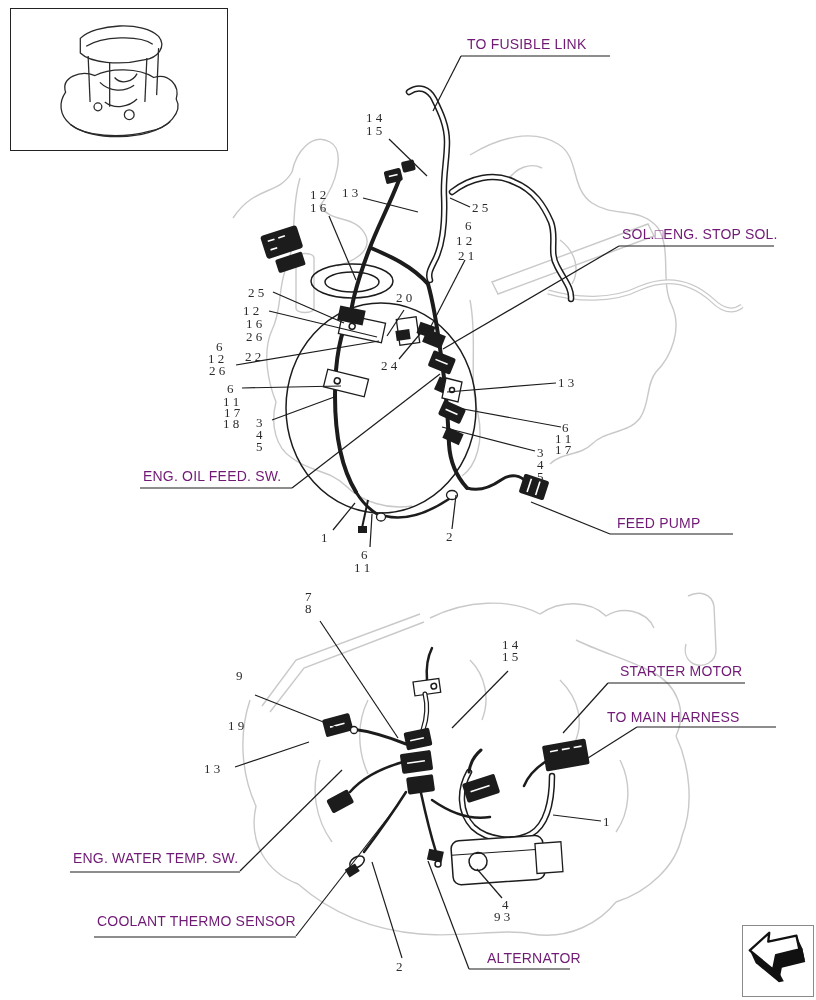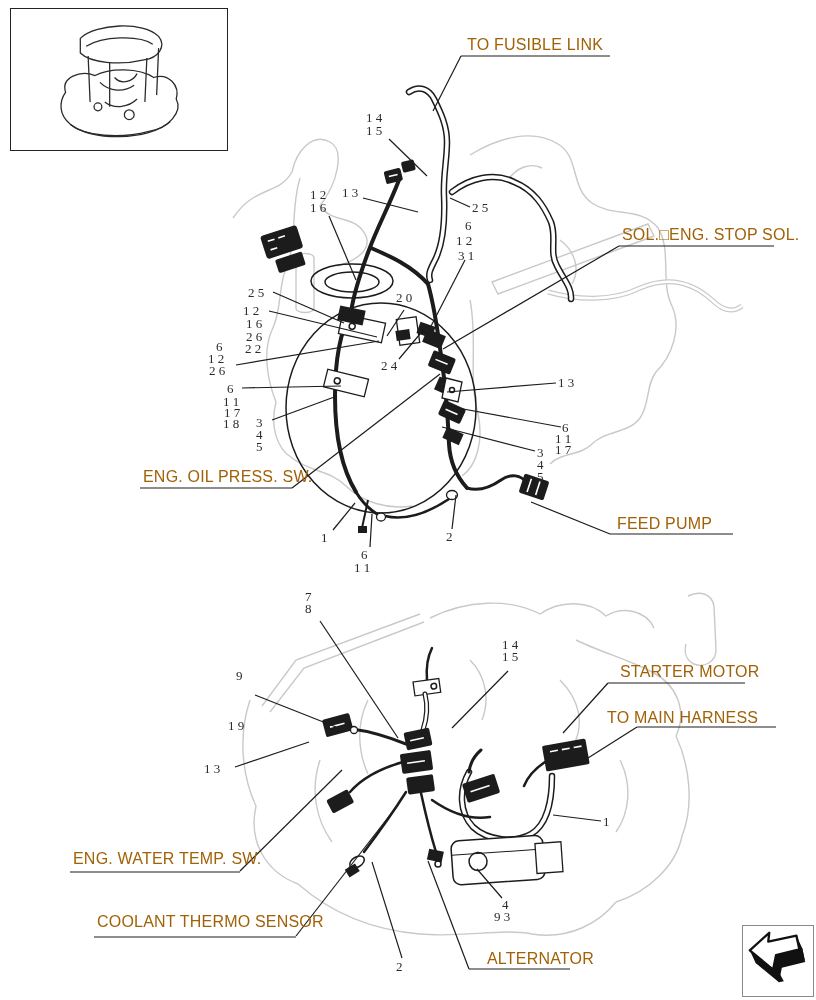--- a/index.html
+++ b/index.html
@@ -1,19 +1,19 @@
 <!DOCTYPE html>
 <html><head>
 <meta charset="utf-8">
 <style>
   html,body{margin:0;padding:0;background:#ffffff;}
   .page{position:relative;width:816px;height:1000px;background:#ffffff;overflow:hidden;
         font-family:"Liberation Sans",sans-serif;}
   .lineart{position:absolute;left:0;top:0;}
-  .lbl{position:absolute;font-size:16px;color:#a16207;letter-spacing:0.2px;white-space:pre;}
+  .lbl{position:absolute;font-size:14px;color:#701a75;letter-spacing:0.2px;white-space:pre;}
   .num{position:absolute;font-family:Liberation Serif, serif;font-size:13px;color:#2b2b2b;white-space:pre;}
   .thumb-box{position:absolute;left:10px;top:8px;width:216px;height:141px;border:1.5px solid #222;background:#fff;}
   .corner-box{position:absolute;left:742px;top:925px;width:70px;height:70px;border:1px solid #8a8a8a;background:#fff;}
   .ghost{stroke:#c9c9c9;fill:none;stroke-width:1.4;}
   .ghost-tube{stroke:#c9c9c9;fill:none;stroke-width:5;}
   .ghost-tube-core{stroke:#ffffff;fill:none;stroke-width:2.6;}
   .ink{stroke:#1c1c1c;fill:none;stroke-width:1.5;}
   .wire3{stroke:#1c1c1c;fill:none;stroke-width:3;stroke-linecap:round;}
   .wire4{stroke:#1c1c1c;fill:none;stroke-width:4;stroke-linecap:round;}
   .wire25{stroke:#1c1c1c;fill:none;stroke-width:2.5;stroke-linecap:round;}
@@ -268,43 +268,43 @@
       <path d="M7,25 L27,7 L26,16 L55,10 L58,24 L34,30 L31,45 Z" transform="translate(6,13)" fill="#111"></path>
       <polygon points="7,25 13,38 31,45 25,32" fill="#111"></polygon>
       <polygon points="31,45 37,58 42,57 34,42" fill="#111"></polygon>
       <polygon points="55,10 61,23 64,37 58,24" fill="#111"></polygon>
       <path d="M7,25 L27,7 L26,16 L55,10 L58,24 L34,30 L31,45 Z" fill="#ffffff" stroke="#111" stroke-width="2.4" stroke-linejoin="round"></path>
     </svg>
   </div>
 
   <div class="lbl" style="left:467px;top:36px">TO FUSIBLE LINK</div>
   <div class="lbl" style="left:622px;top:226px">SOL.□ENG. STOP SOL.</div>
-  <div class="lbl" style="left:143px;top:468px">ENG. OIL PRESS. SW.</div>
+  <div class="lbl" style="left:143px;top:468px">ENG. OIL FEED. SW.</div>
   <div class="lbl" style="left:617px;top:515px">FEED PUMP</div>
 
   <div class="lbl" style="left:620px;top:663px">STARTER MOTOR</div>
   <div class="lbl" style="left:607px;top:709px">TO MAIN HARNESS</div>
   <div class="lbl" style="left:73px;top:850px">ENG. WATER TEMP. SW.</div>
   <div class="lbl" style="left:97px;top:913px">COOLANT THERMO SENSOR</div>
   <div class="lbl" style="left:487px;top:950px">ALTERNATOR</div>
 
   <div class="num" style="left:366px;top:110px">1 4</div>
   <div class="num" style="left:366px;top:123px">1 5</div>
   <div class="num" style="left:310px;top:187px">1 2</div>
   <div class="num" style="left:310px;top:200px">1 6</div>
   <div class="num" style="left:342px;top:185px">1 3</div>
   <div class="num" style="left:472px;top:200px">2 5</div>
   <div class="num" style="left:465px;top:218px">6</div>
   <div class="num" style="left:456px;top:233px">1 2</div>
-  <div class="num" style="left:458px;top:248px">3 1</div>
+  <div class="num" style="left:458px;top:248px">2 1</div>
   <div class="num" style="left:248px;top:285px">2 5</div>
   <div class="num" style="left:243px;top:303px">1 2</div>
   <div class="num" style="left:246px;top:316px">1 6</div>
   <div class="num" style="left:246px;top:329px">2 6</div>
-  <div class="num" style="left:245px;top:341px">2 2</div>
+  <div class="num" style="left:245px;top:349px">2 2</div>
   <div class="num" style="left:216px;top:339px">6</div>
   <div class="num" style="left:208px;top:351px">1 2</div>
   <div class="num" style="left:209px;top:363px">2 6</div>
   <div class="num" style="left:396px;top:290px">2 0</div>
   <div class="num" style="left:381px;top:358px">2 4</div>
   <div class="num" style="left:227px;top:381px">6</div>
   <div class="num" style="left:223px;top:394px">1 1</div>
   <div class="num" style="left:224px;top:405px">1 7</div>
   <div class="num" style="left:223px;top:416px">1 8</div>
   <div class="num" style="left:256px;top:415px">3</div>

